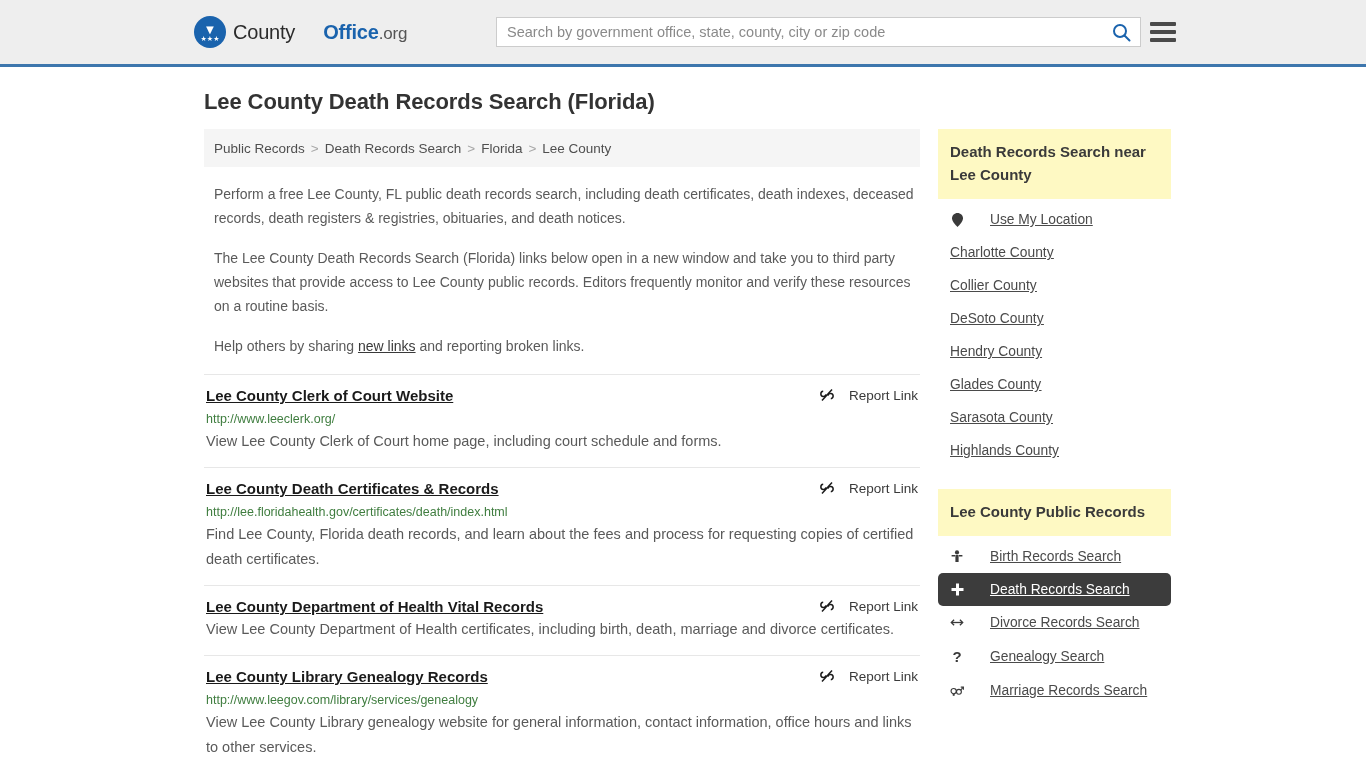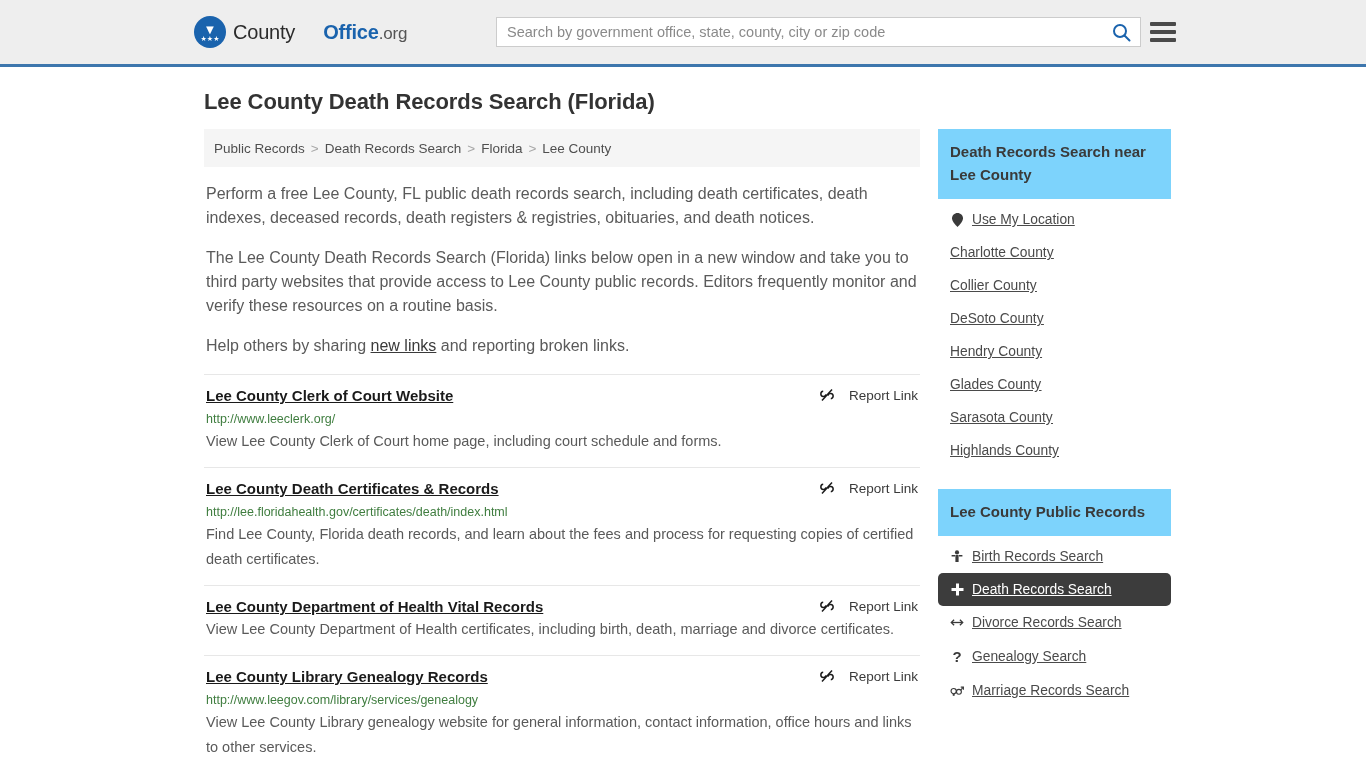--- a/index.html
+++ b/index.html
@@ -149,24 +149,24 @@
   }
   .breadcrumb .sep {
     color: #a6a6a6;
     margin: 0 6px;
   }
   .breadcrumb .current { color: #4f4f4f; }
 
   
   .intro { padding: 0 2px; }
   .intro p {
-    font-size: 16px;
+    font-size: 14px;
     color: #5a5a5a;
     line-height: 24px;
-    margin: 16px 0 0 0;
+    margin: 16px 0 0 8px;
   }
   .intro p:first-child { margin-top: 15px; }
   .intro a.inline-link {
     color: #3a3a3a;
     text-decoration: underline;
     font-weight: normal;
   }
 
   
   .results { margin-top: 16px; }
@@ -205,32 +205,32 @@
     align-items: center;
     gap: 14px;
     font-size: 13.5px;
     color: #3a3a3a;
     cursor: pointer;
     white-space: nowrap;
   }
 
   
   .side-header {
-    background: #7dd3fc;
+    background: #fef9c3;
     padding: 11px 12px 13px 12px;
     font-size: 15px;
     font-weight: bold;
     color: #3a3a3a;
     line-height: 23px;
   }
   .side-list { margin: 0; padding: 0; list-style: none; }
   .side-item {
     display: flex;
     align-items: center;
-    gap: 8px;
+    gap: 26px;
     padding: 9px 12px;
     font-size: 13.8px;
     border-radius: 4px;
   }
   .side-item a {
     color: #4a4a4a;
     text-decoration: underline;
   }
   .side-item .si-icon {
     width: 14px;

